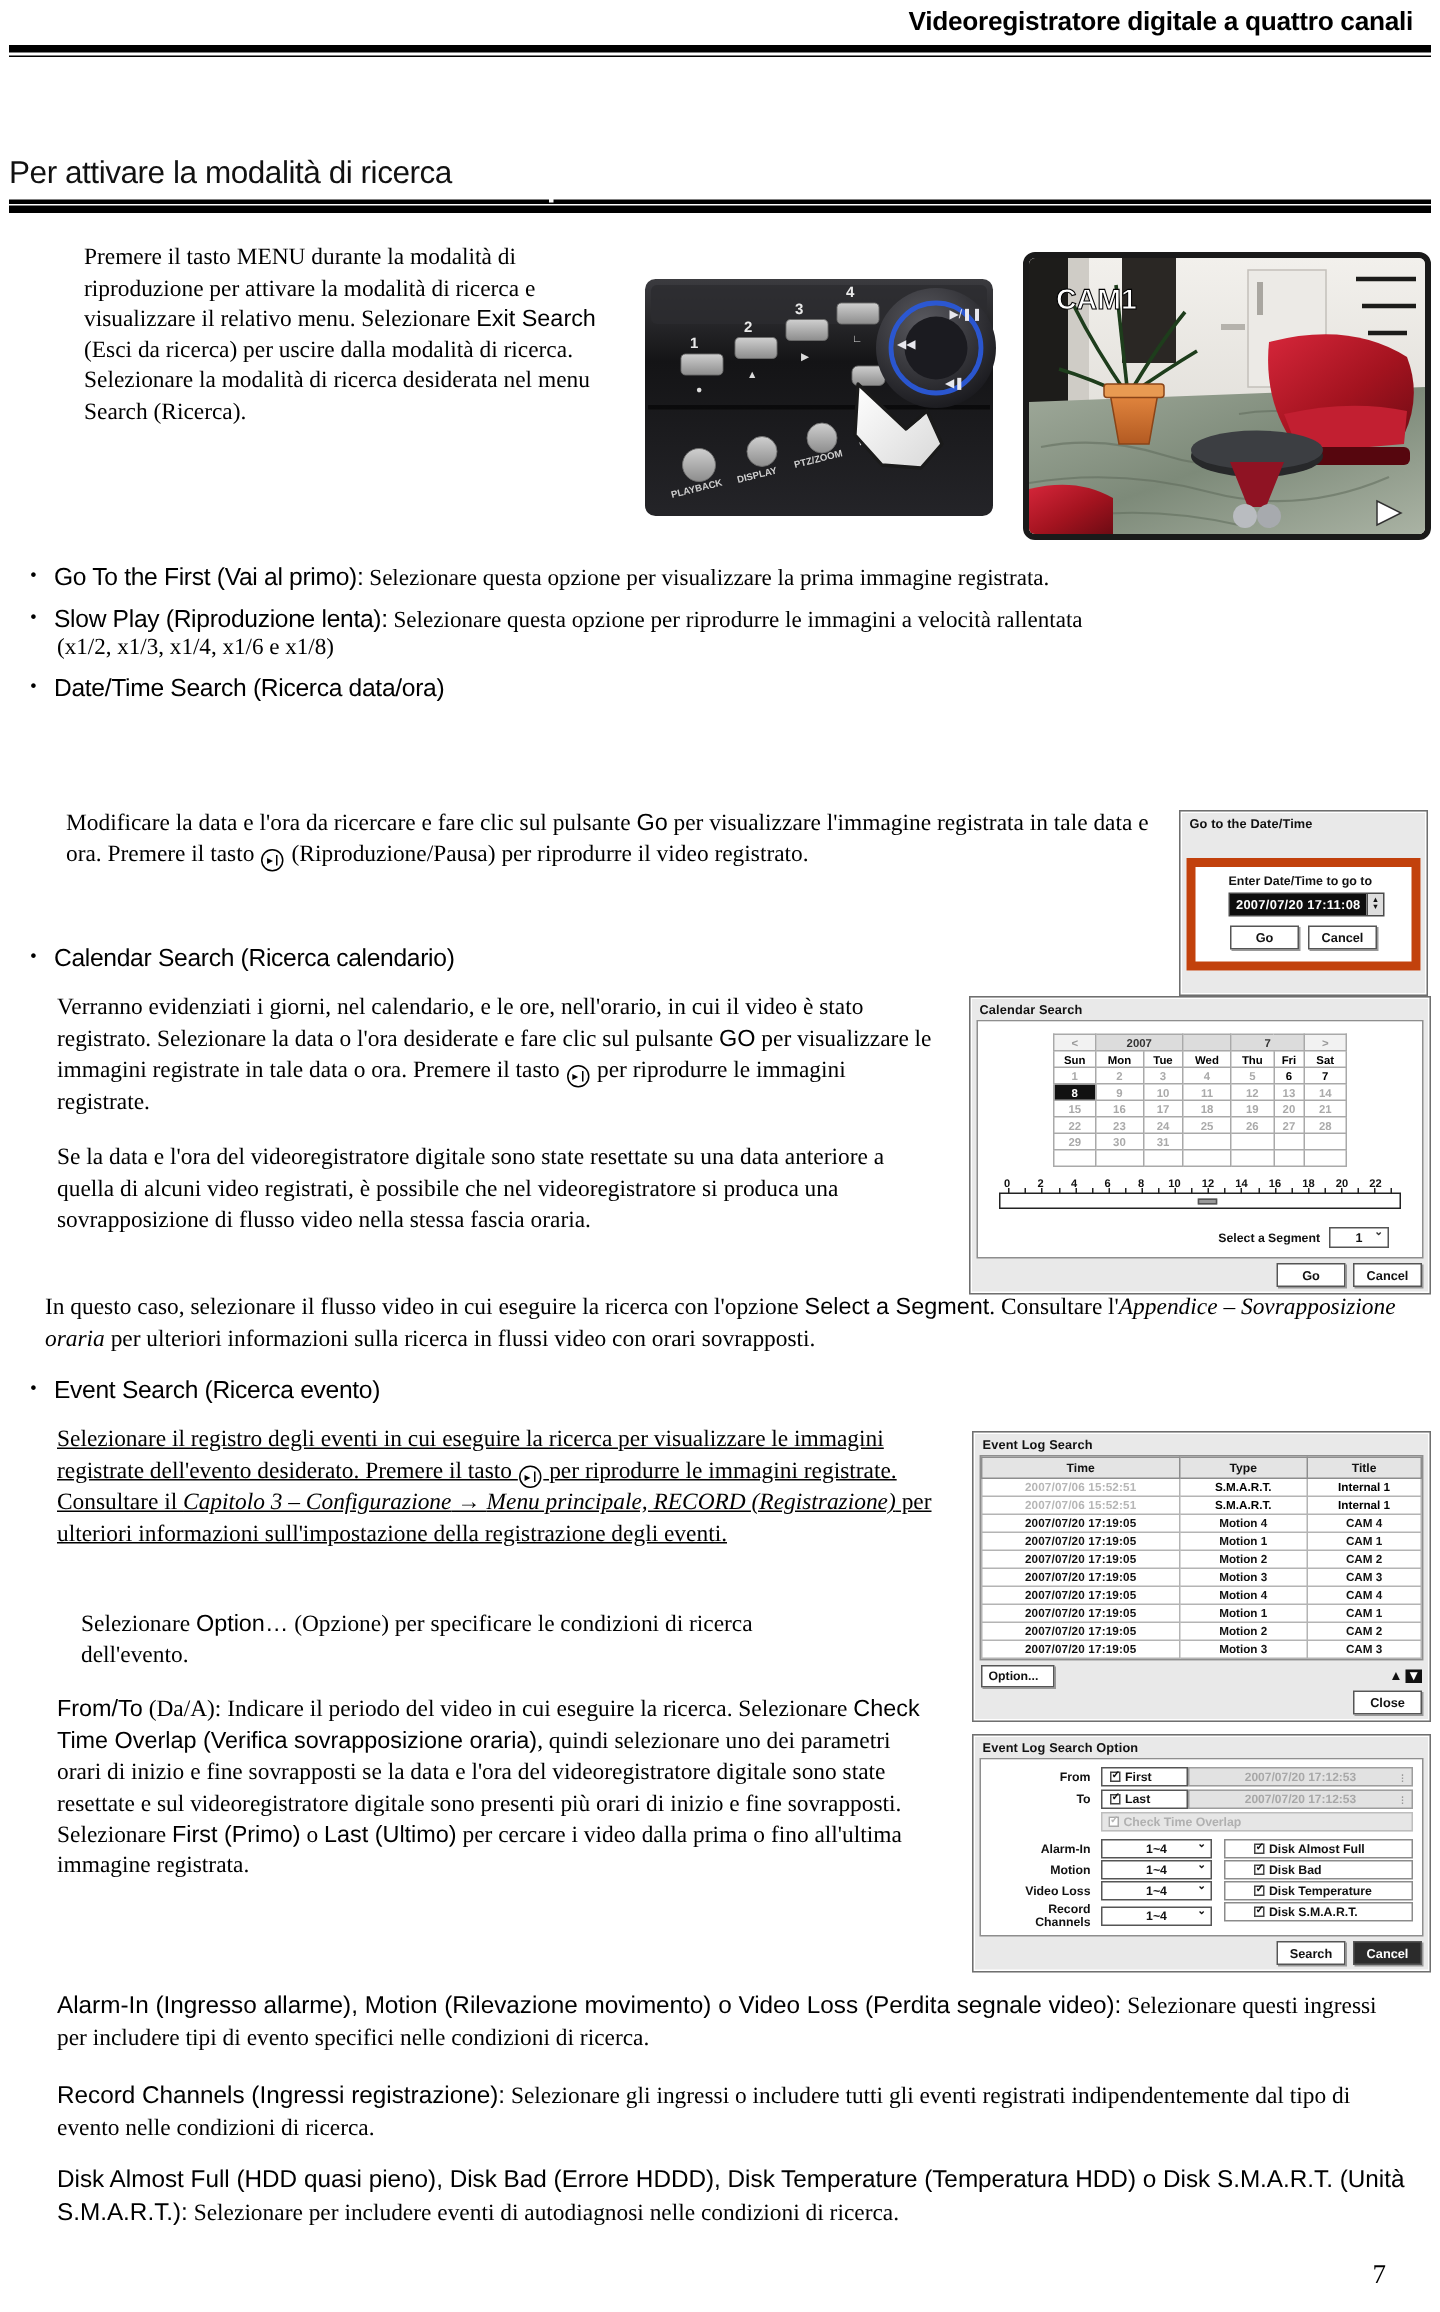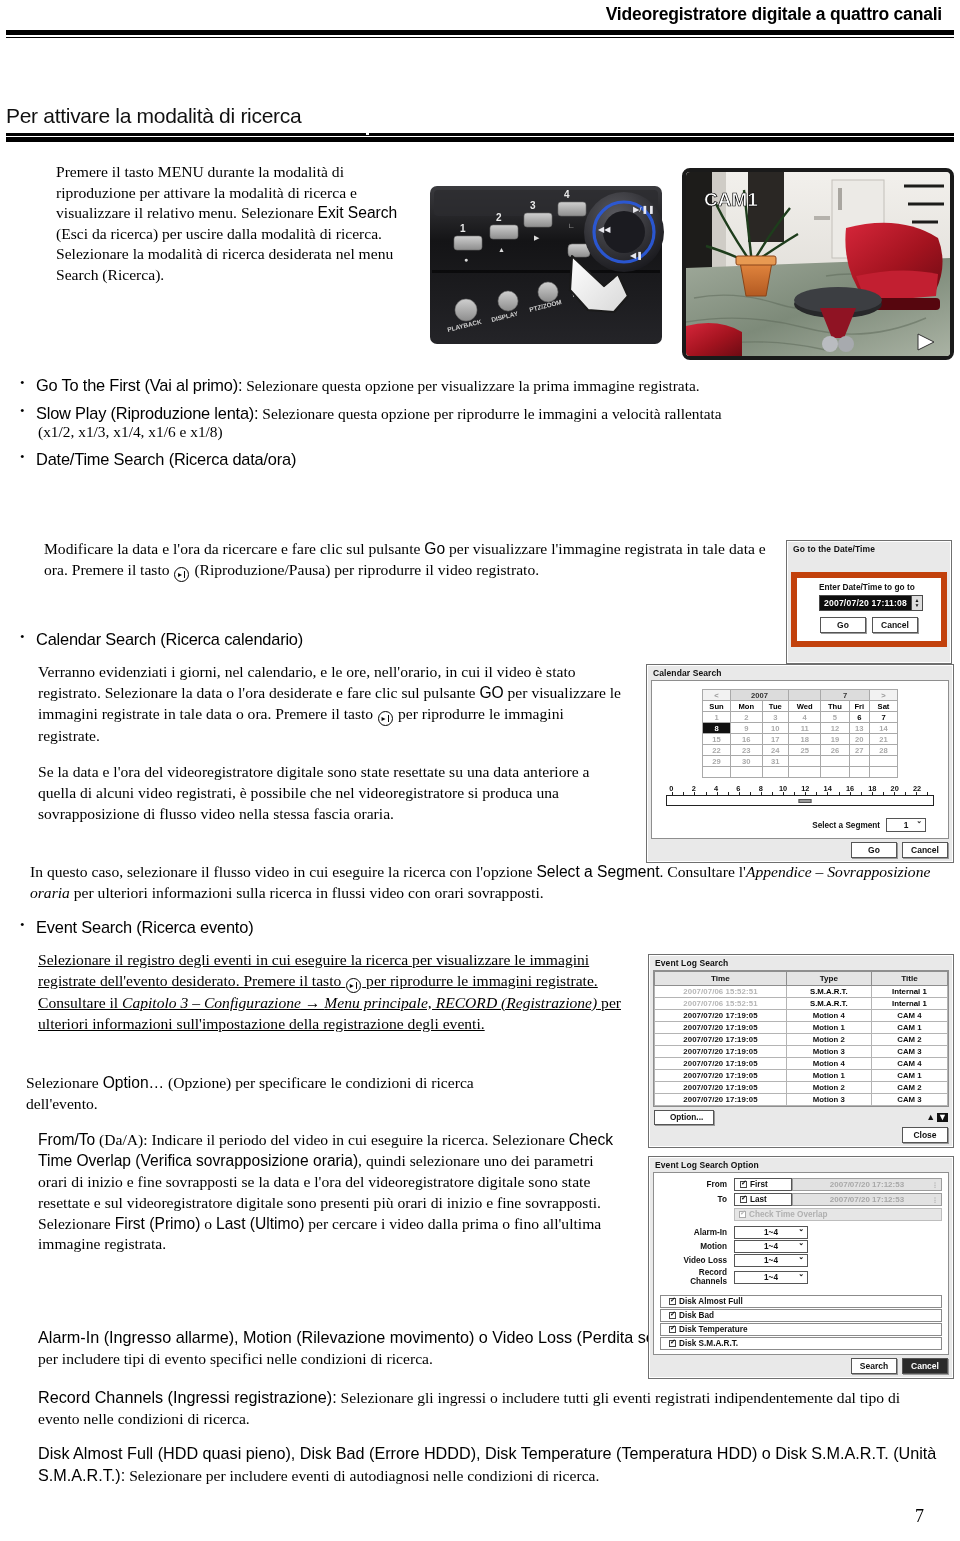--- a/index.html
+++ b/index.html
@@ -282,21 +282,21 @@
     text-align: center;
     background: #fff;
   }
   .ev-table td.time { letter-spacing: 0.1px; }
   .ev-table tr.dim td { color: #b6b6b6; }
   .ev-table tr.dim td.type, .ev-table tr.dim td.title { color: #000; }
   .ev-foot { display: flex; align-items: center; padding: 3px 5px 2px; }
   .opt-btn {
     font-size: 8.2px; font-weight: bold;
     border: 1px solid #555; background: #fff;
-    padding: 2px 10px 2px 15px;
+    padding: 2px 10px 2px 4px;
     box-shadow: 1px 1px 0 #999;
   }
   .scroll-arrows { margin-left: auto; display: flex; gap: 2px; align-items: center; }
   .sa { font-size: 9px; line-height: 9px; }
   .sa.filled { background: #111; color: #fff; padding: 0 1px; }
 
   
   #eventopt-dialog { left: 648px; top: 1156px; width: 306px; }
   .opt-grid { padding: 5px 6px 3px; background: #fff; }
   .opt-line { display: flex; align-items: center; margin-bottom: 2px; }
@@ -338,37 +338,37 @@
   }
   .opt-time .sp { position: absolute; right: 3px; font-size: 6px; color: #999; }
   .opt-overlap {
     margin: 1px 0 5px 74px;
     border: 1px solid #bdbdbd;
     background: #e6e6e6;
     color: #b0b0b0;
     font-size: 8.2px; font-weight: bold;
     padding: 1px 4px;
   }
-  .opt-two { display: flex; gap: 8px; flex-direction: column; }
+  .opt-two { display: flex; gap: 8px; }
   .opt-left { width: 148px; }
   .opt-right { flex: 1; }
   .opt-row2 { display: flex; align-items: center; margin-bottom: 1px; }
   .opt-sel {
     flex: 1;
     border: 1px solid #555; background: #fff;
     font-size: 8.2px; font-weight: bold;
     text-align: center; padding: 1px 0;
     position: relative;
   }
   .opt-sel::after { content: "⌄"; position: absolute; right: 3px; top: -2px; font-size: 7px; }
   .opt-chkrow {
     border: 1px solid #8b8b8b;
     background: #fff;
     font-size: 8.2px; font-weight: bold;
-    padding: 1px 8px;
+    padding: 1px 19px;
     margin-bottom: 1px;
     display: flex; align-items: center;
   }
 
   .page-number {
     position: absolute;
     right: 36px;
     bottom: 14px;
     font-family: "Liberation Serif", serif;
     font-size: 18px;
@@ -579,21 +579,21 @@
 <div class="bullets" style="top:918px;">
   <div class="bullet-row">
     <span class="bullet-head">Event Search (Ricerca evento)</span>
   </div>
 </div>
 
 <div class="body-indent" style="left:38px; top:950px; width:600px;text-decoration:underline;">
   <span>Selezionare il registro degli eventi in cui eseguire la ricerca per visualizzare le immagini registrate dell'evento desiderato. Premere il tasto </span><span class="btn-glyph"></span><span> per riprodurre le immagini registrate. Consultare il </span><span class="ital">Capitolo 3 – Configurazione</span><span class="ital"> → </span><span class="ital">Menu principale, RECORD (Registrazione)</span><span> per ulteriori informazioni sull'impostazione della registrazione degli eventi.</span>
 </div>
 
-<div class="body-indent" style="left:26px; top:1073px; width:520px;">
+<div class="body-indent" style="left:54px; top:1073px; width:520px;">
   <span>Selezionare </span><span class="ui">Option…</span><span> (Opzione) per specificare le condizioni di ricerca dell'evento.</span>
 </div>
 
 <div class="body-indent" style="left:38px; top:1130px; width:580px;">
   <span class="ui">From/To</span><span> (Da/A): Indicare il periodo del video in cui eseguire la ricerca. Selezionare </span><span class="ui">Check Time Overlap (Verifica sovrapposizione oraria)</span><span>, quindi selezionare uno dei parametri orari di inizio e fine sovrapposti se la data e l'ora del videoregistratore digitale sono state resettate e sul videoregistratore digitale sono presenti più orari di inizio e fine sovrapposti. Selezionare </span><span class="ui">First (Primo)</span><span> o </span><span class="ui">Last (Ultimo)</span><span> per cercare i video dalla prima o fino all'ultima immagine registrata.</span>
 </div>
 
 <div class="body-indent" style="left:38px; top:1326px; width:900px; line-height:1.36;">
   <span class="ui" style="font-size:16.2px;">Alarm-In (Ingresso allarme), Motion (Rilevazione movimento) o Video Loss (Perdita segnale video):</span><span> Selezionare questi ingressi per includere tipi di evento specifici nelle condizioni di ricerca.</span>
 </div>

